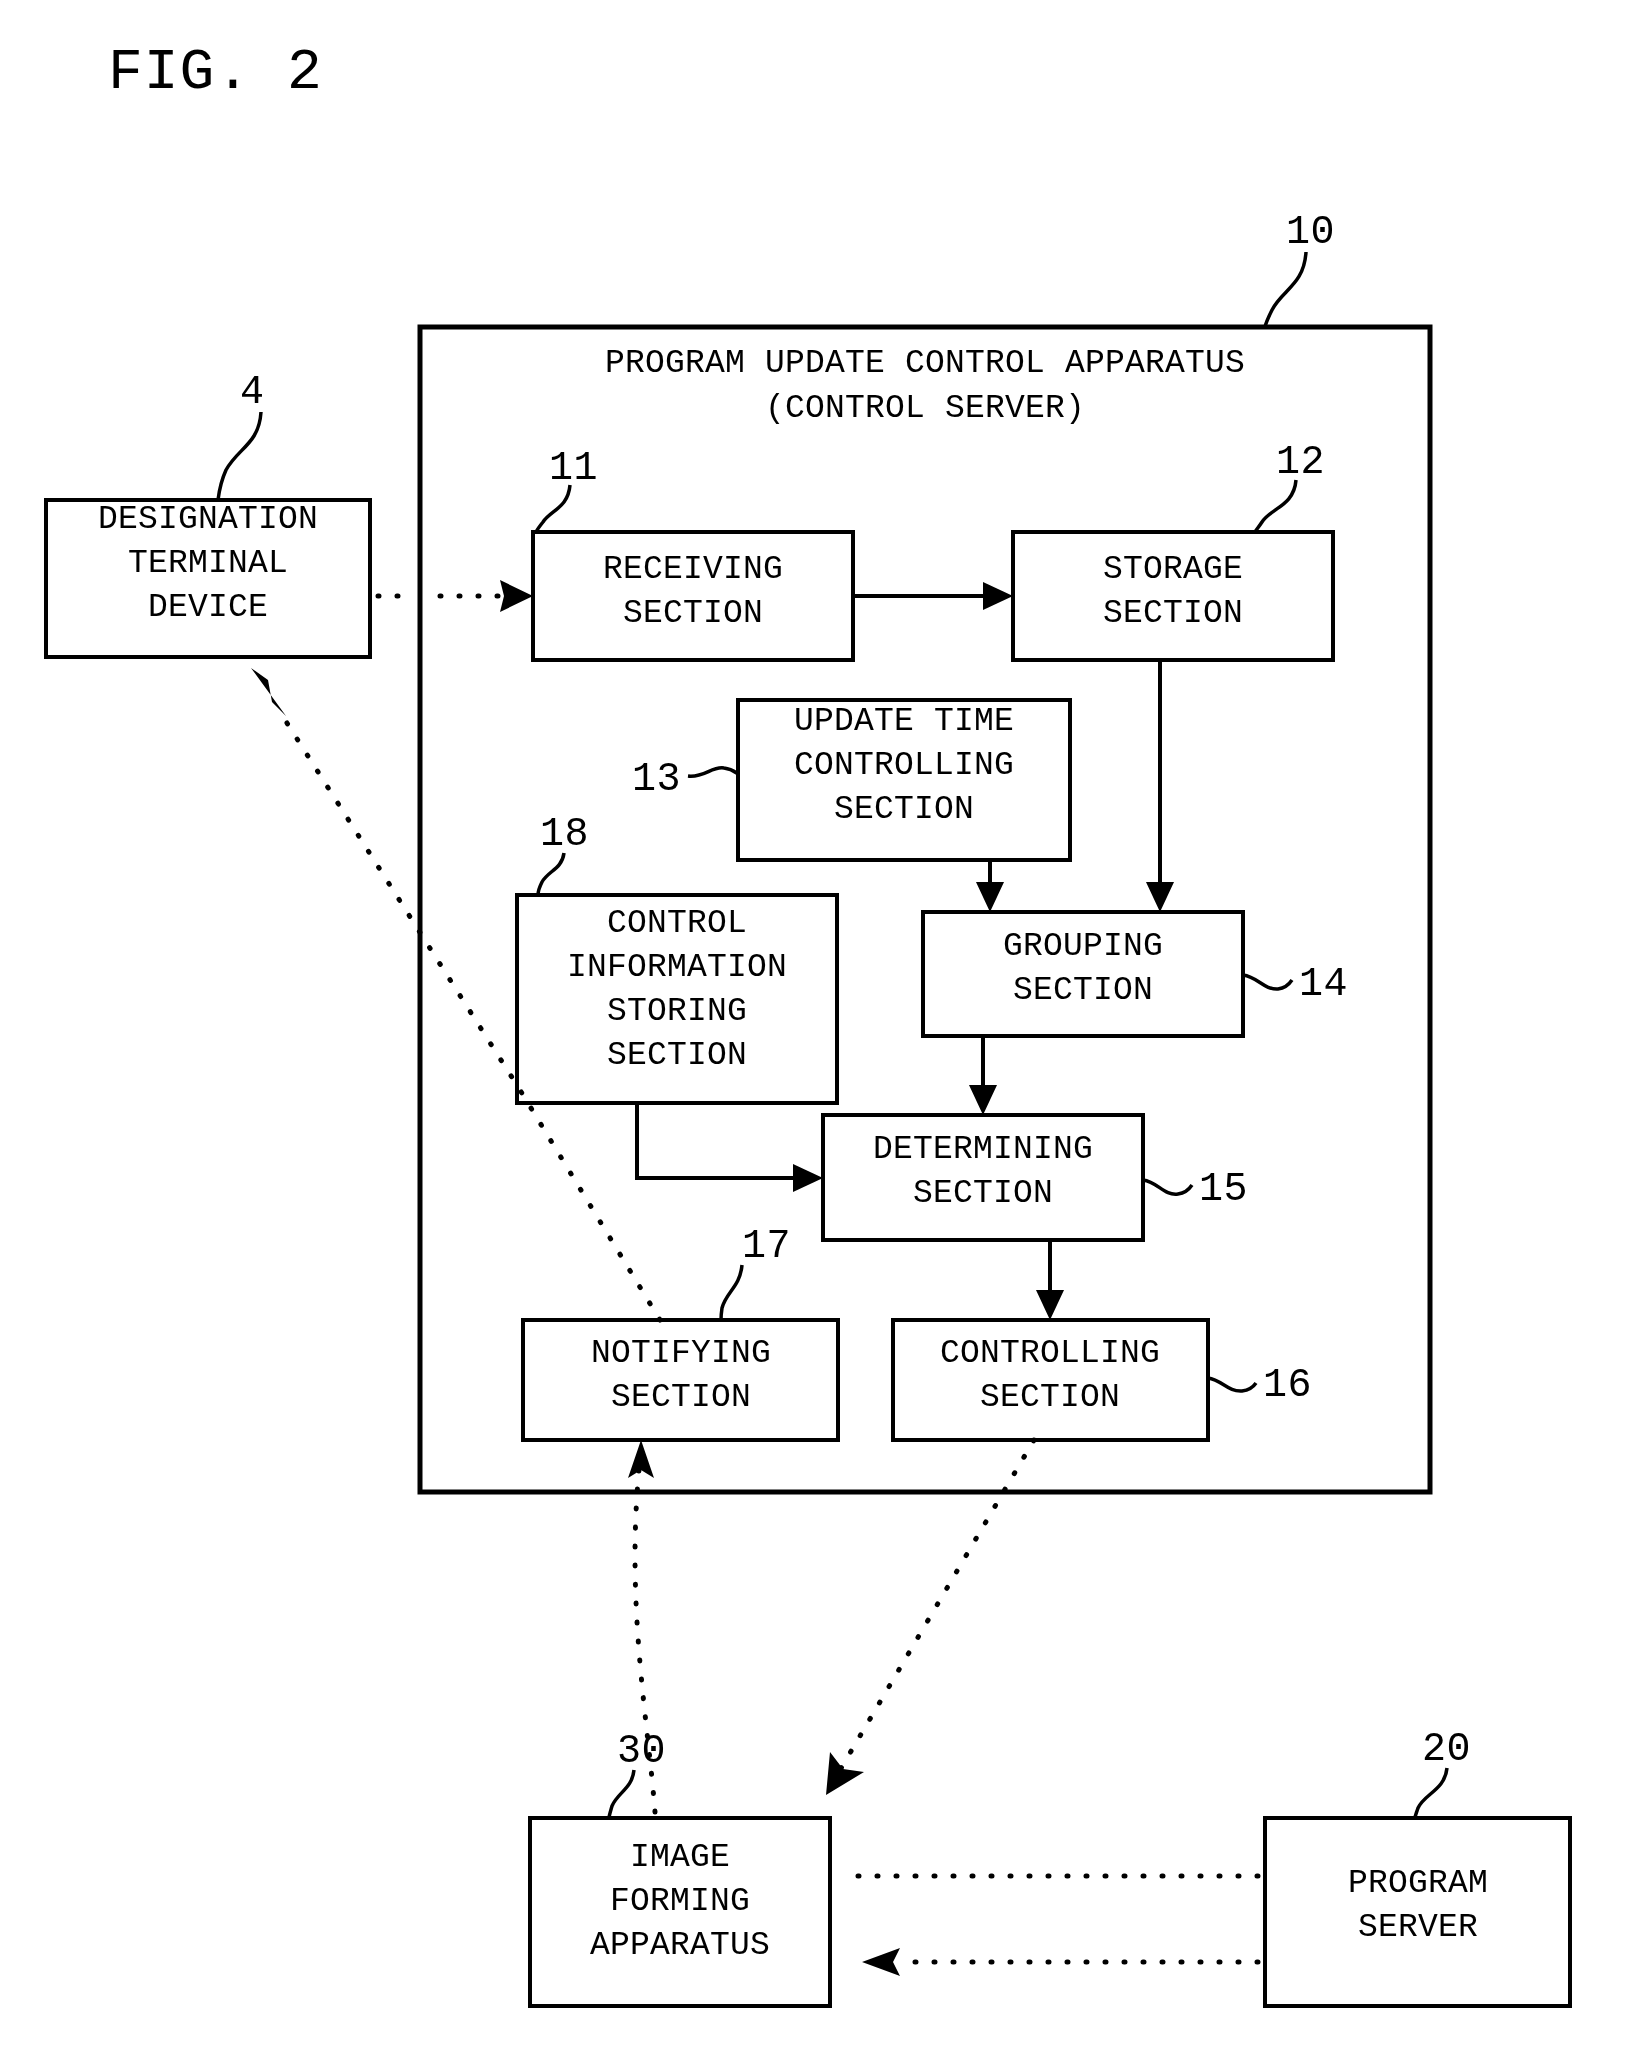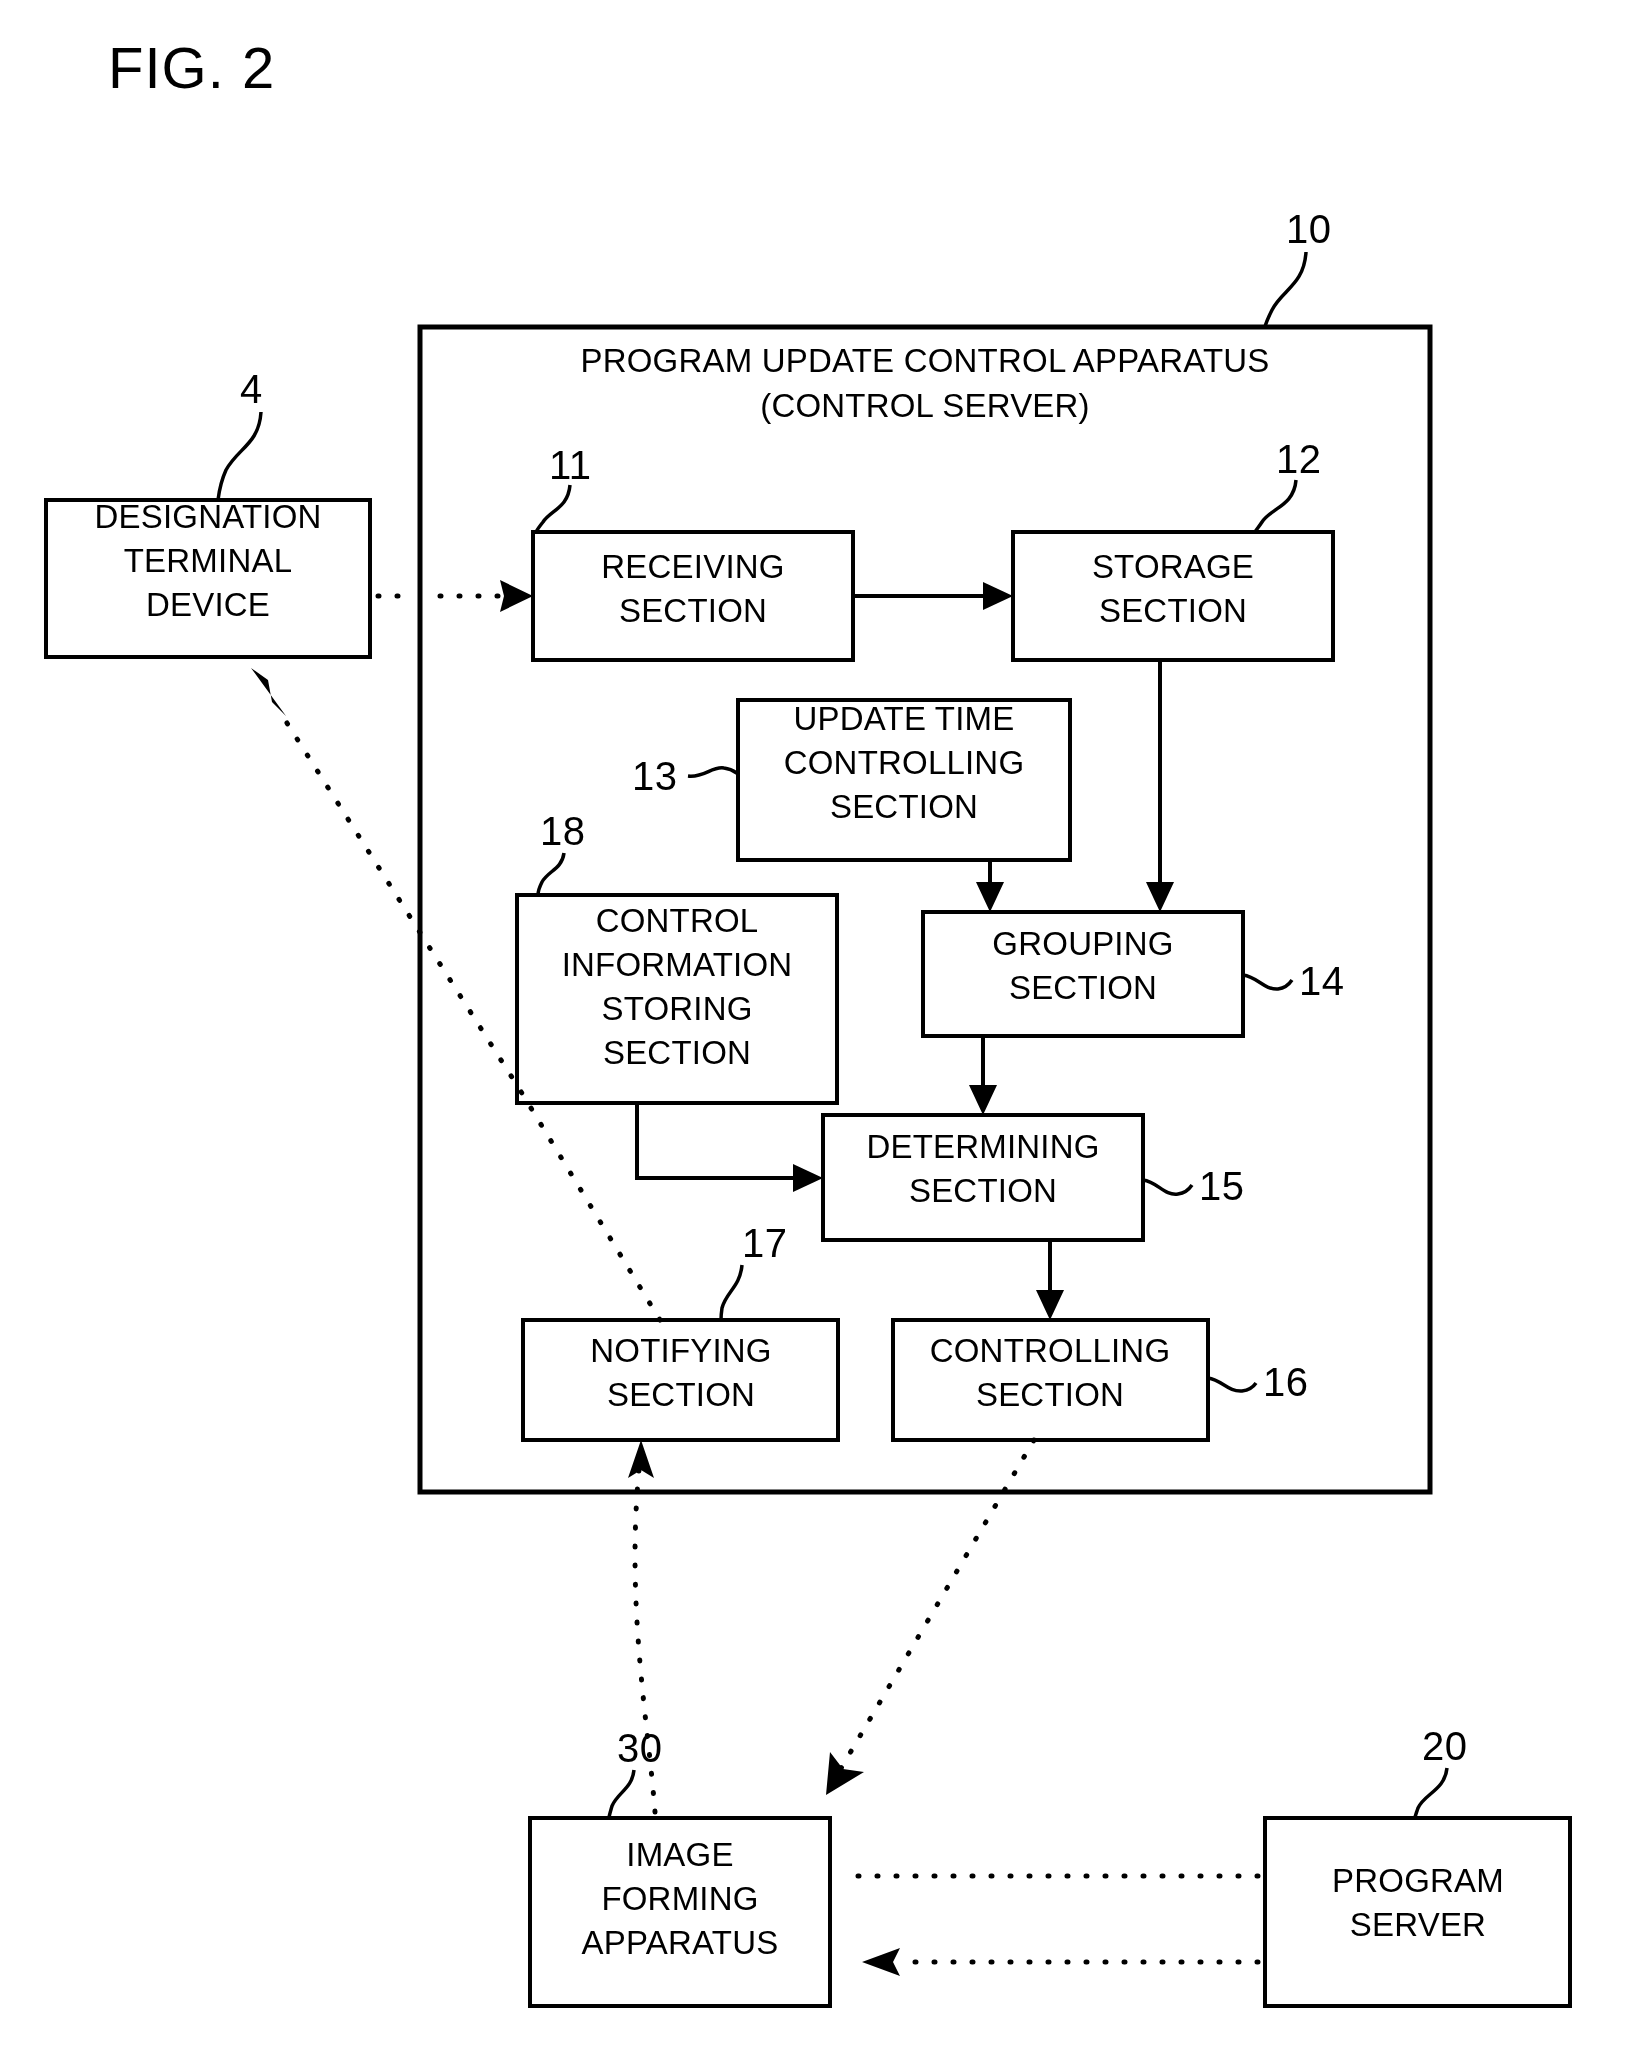--- a/index.html
+++ b/index.html
@@ -14,20 +14,21 @@
     color: #000000;
     position: relative;
     overflow: hidden;
   }
   #figure-root {
     position: absolute;
     left: 0;
     top: 0;
     width: 1632px;
     height: 1820px;
+    font-family: Liberation Mono, monospace;
   }
   svg.diagram {
     display: block;
     width: 1632px;
     height: 2068px;
   }
   .fig-title {
     font-size: 58px;
     font-weight: normal;
     letter-spacing: 1px;

